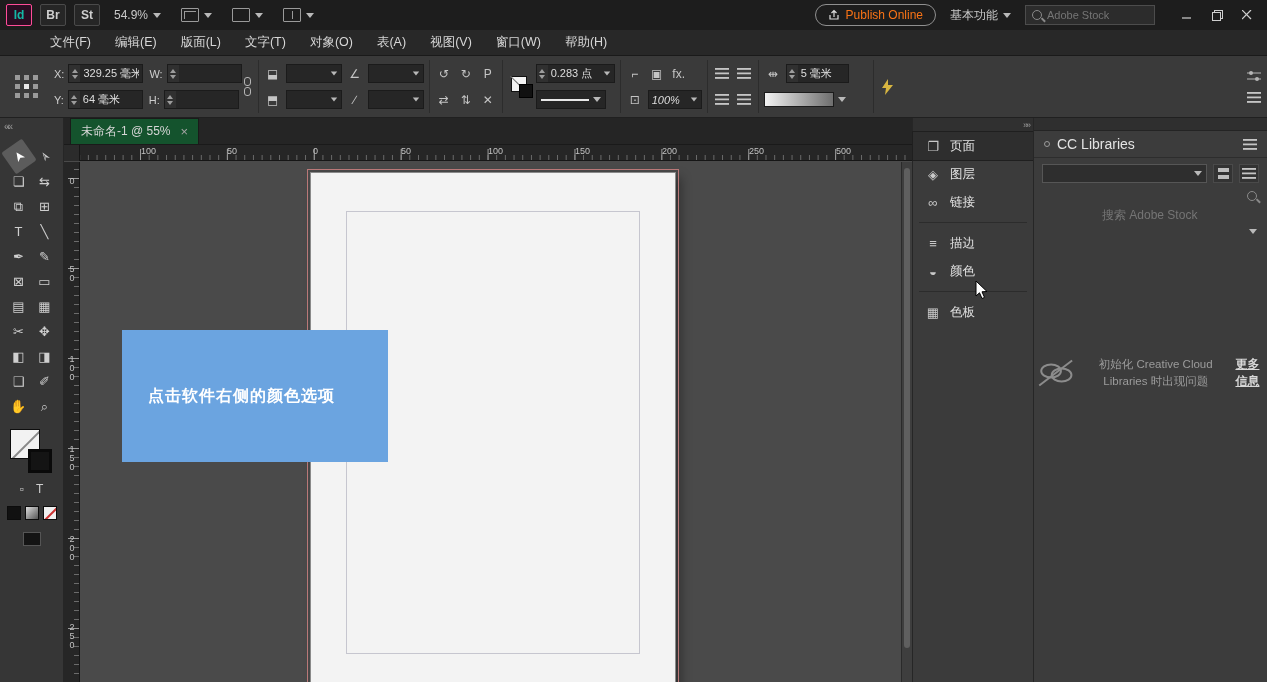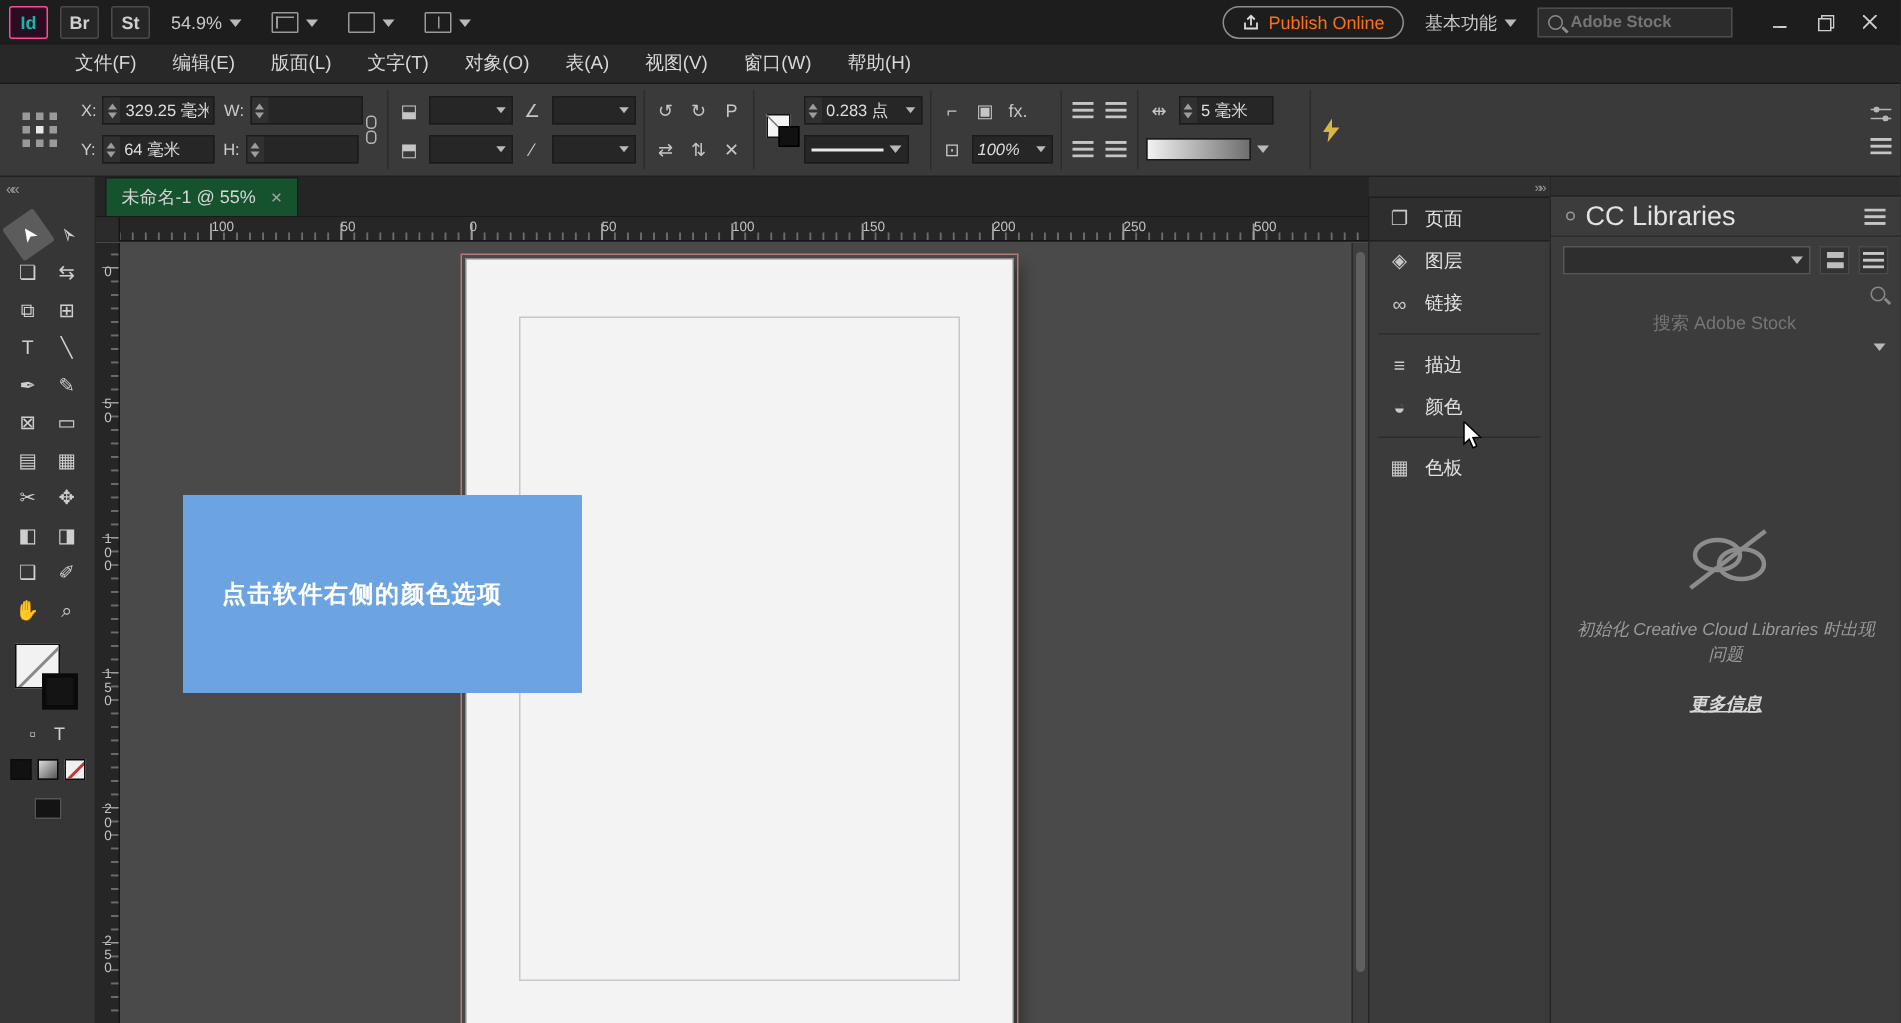--- a/index.html
+++ b/index.html
@@ -19,21 +19,21 @@
     border-top:5px solid #b9b9b9; display:inline-block; }
   .tb-icon { width:18px; height:14px; border:1px solid #9a9a9a; border-radius:1px; display:inline-block; position:relative; }
   .tb-icon.grid:before { content:""; position:absolute; inset:2px; background:
      linear-gradient(#9a9a9a 0 1px,transparent 1px) 0 50%/100% 100% no-repeat,
      linear-gradient(90deg,#9a9a9a 0 1px,transparent 1px) 50% 0/100% 100% no-repeat; }
   .tb-icon.split:before { content:""; position:absolute; top:2px; bottom:2px; left:8px; width:1px; background:#9a9a9a; }
   .publish-btn { margin-left:auto; display:flex; align-items:center; gap:6px; border:1px solid #8f8f8f;
     border-radius:12px; padding:3px 12px; color:#f97316; font-size:12px; }
   .stock-search { width:130px; height:20px; background:#2c2c2c; border:1px solid #4c4c4c;
     display:flex; align-items:center; gap:5px; padding:0 6px; color:#8a8a8a; }
-  .stock-search input { background:transparent; border:0; outline:0; color:#a9a9a9; width:100px; font-size:11px;font-weight:bold; }
+  .stock-search input { background:transparent; border:0; outline:0; color:#a9a9a9; width:100px; font-size:11px; }
   .win-controls { display:flex; align-items:center; gap:2px; margin-left:10px; }
   .win-btn { width:28px; height:22px; display:flex; align-items:center; justify-content:center; }
   .win-btn svg { stroke:#cfcfcf; }
 
   
   .menubar { position:absolute; left:0; top:30px; width:100%; height:26px; background:#282828;
     display:flex; align-items:center; gap:24px; padding:0 0 0 50px; font-size:12.5px; color:#d8d8d8;
     border-bottom:1px solid #1a1a1a; }
   .menu-item { cursor:default; }
 
@@ -131,34 +131,34 @@
   .dock-head { height:14px; background:#303030; border-bottom:1px solid #252525; display:flex; justify-content:flex-end;
     align-items:center; color:#9a9a9a; font-size:9px; padding-right:4px; letter-spacing:-2px; }
   .dock-item { display:flex; align-items:center; gap:9px; height:28px; padding:0 12px; color:#e2e2e2; font-size:12.5px; }
   .dock-item.hl { background:#2e2e2e; outline:1px solid #1f1f1f; }
   .dock-item .dicon { width:16px; text-align:center; color:#c9c9c9; font-size:13px; }
   .dock-sep { height:1px; background:#2c2c2c; margin:6px 6px; }
 
   
   .cc { position:absolute; left:1033px; top:0; width:234px; height:100%; background:#3c3c3c; border-left:1px solid #262626; }
   .cc-strip { height:13px; background:#2f2f2f; border-bottom:1px solid #242424; }
-  .cc-head { height:27px; display:flex; align-items:center; gap:7px; padding:0 10px; color:#e3e3e3; font-size:18px;
+  .cc-head { height:27px; display:flex; align-items:center; gap:7px; padding:0 10px; color:#e3e3e3; font-size:14px;
     border-bottom:1px solid #2d2d2d; }
   .cc-dot { width:6px; height:6px; border:1px solid #9a9a9a; border-radius:50%; }
   .cc-menu { margin-left:auto; }
   .cc-row { display:flex; align-items:center; gap:6px; padding:6px 8px 2px; }
   .cc-select { flex:1; height:19px; background:#2e2e2e; border:1px solid #565656; display:flex; align-items:center;
     justify-content:flex-end; padding:0 4px; }
   .sq-btn { width:20px; height:19px; border:1px solid #4a4a4a; background:#333; display:flex; align-items:center; justify-content:center; }
   .grid-ic { width:11px; height:11px; background:
      linear-gradient(#bdbdbd 0 4px,transparent 4px) 0 0/4px 7px repeat,
      linear-gradient(#bdbdbd 0 4px,transparent 4px) 7px 0/4px 7px repeat; }
   .cc-search { display:flex; align-items:flex-end; gap:7px; margin:6px 10px; color:#7f7f7f; font-size:12px;flex-direction:column; }
   .cc-search input { flex:1; background:transparent; border:0; outline:0; color:#9a9a9a; font-size:12px; }
-  .cc-body { position:absolute; left:0; right:0; top:230px; display:flex; flex-direction:column; align-items:center; gap:14px;font-style:italic; }
+  .cc-body { position:absolute; left:0; right:0; top:230px; display:flex; flex-direction:row; align-items:center; gap:14px; }
   .cc-error { width:200px; text-align:center; color:#9b9b9b; font-size:11.5px; line-height:1.5; }
   .cc-link { color:#d8d8d8; font-size:12px; font-weight:bold; text-decoration:underline; }
 
   .cursor { position:absolute; left:975px; top:163px; z-index:50; }
   .mag { width:10px; height:10px; border:1.5px solid #8a8a8a; border-radius:50%; position:relative; }
   .mag:after { content:""; position:absolute; left:8px; top:8px; width:5px; height:1.5px; background:#8a8a8a; transform:rotate(45deg); }
 </style>
 </head>
 <body>
 

